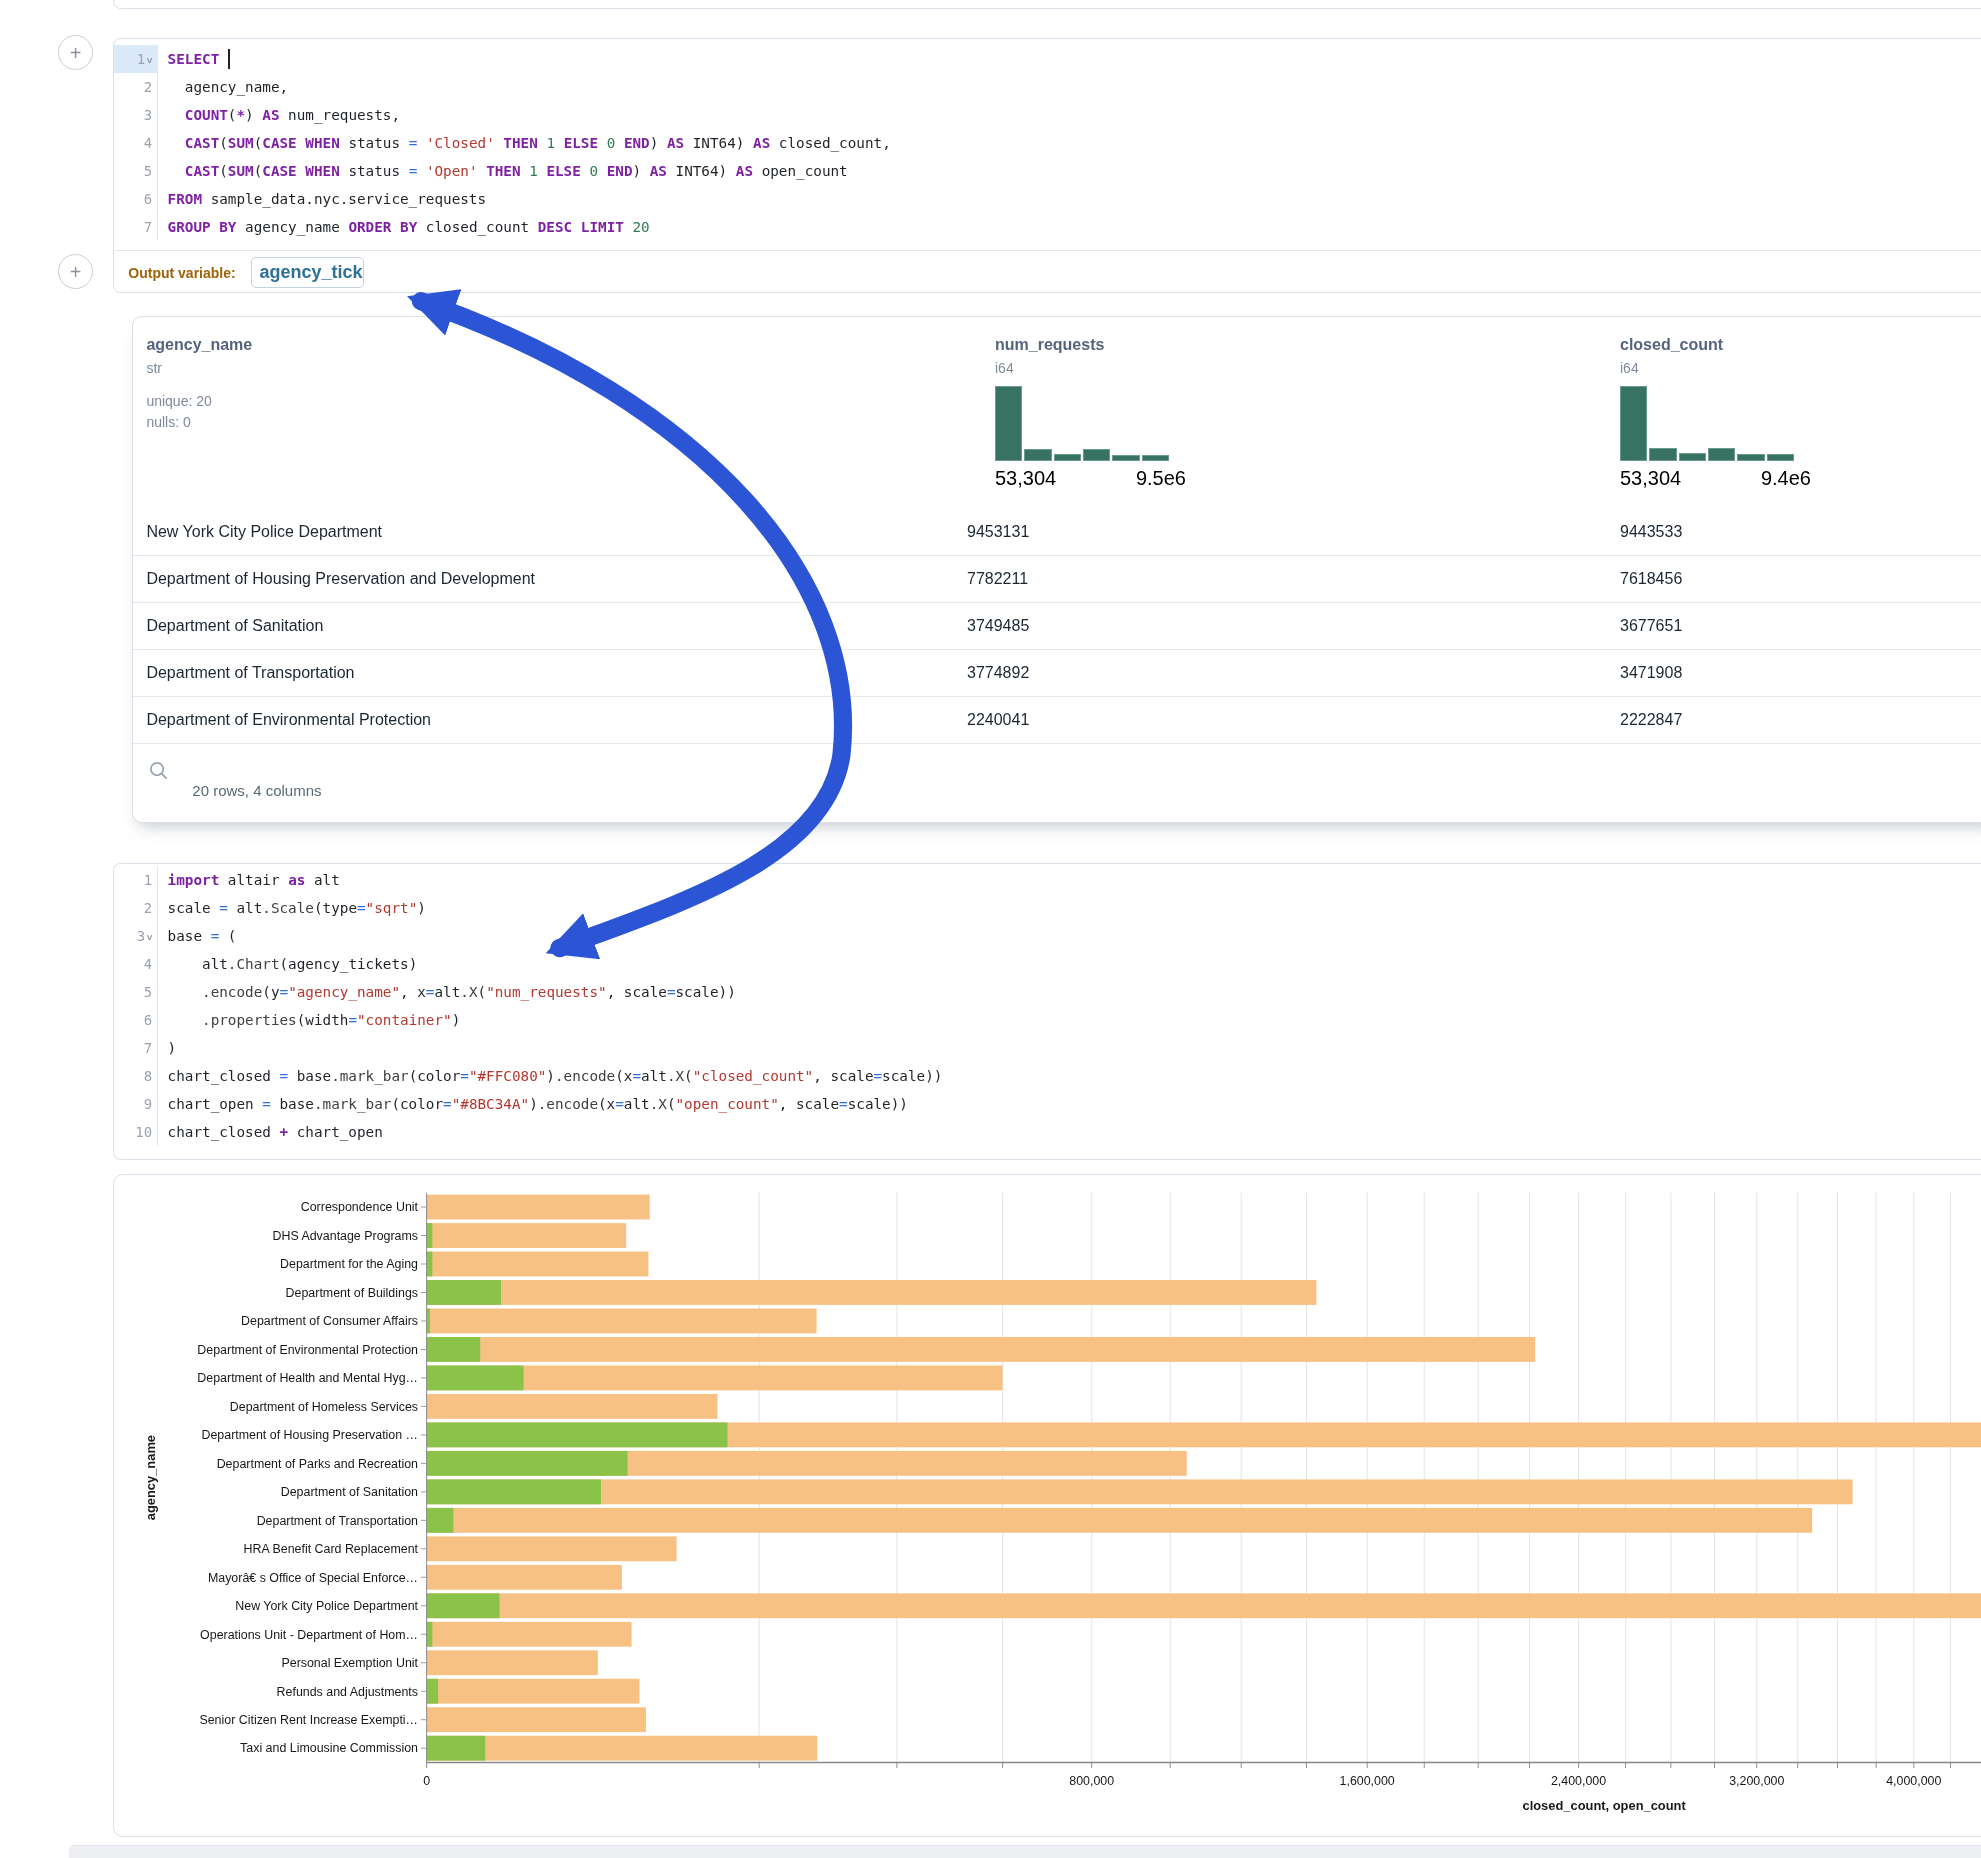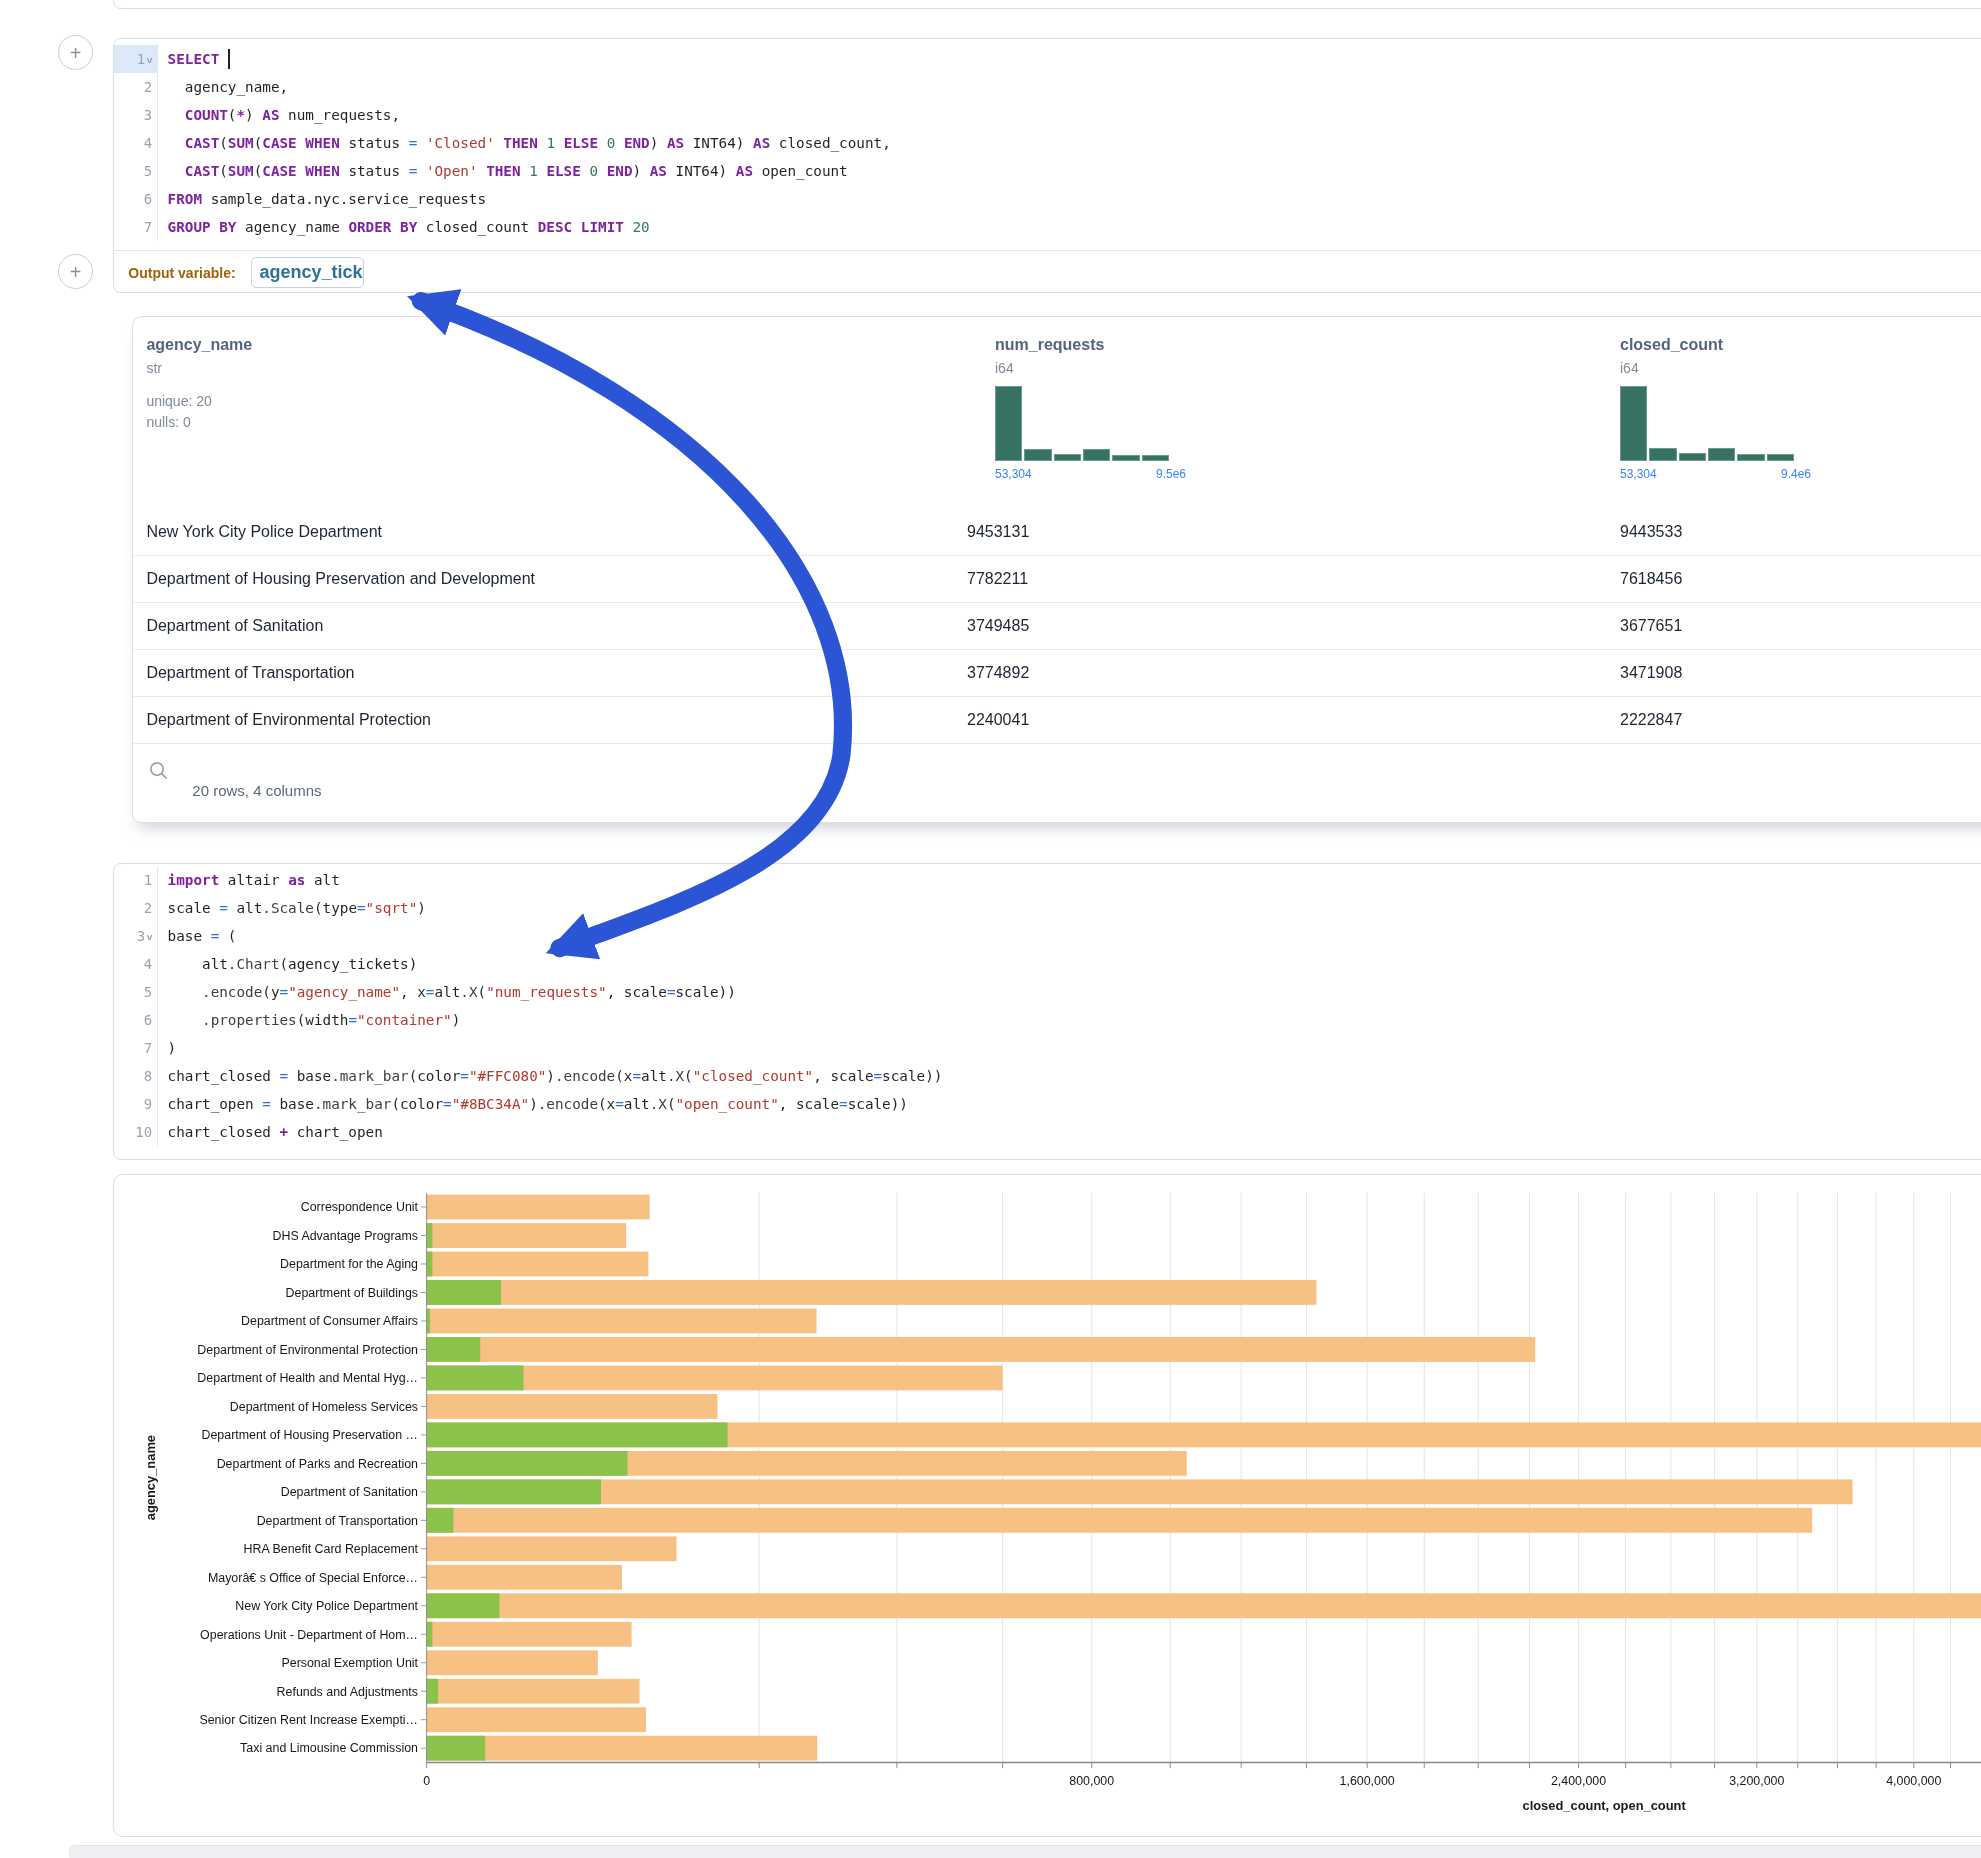--- a/index.html
+++ b/index.html
@@ -50,21 +50,21 @@
   #table-card { left:132px; top:316px; width:1869px; height:507px; border-radius:9.6px;
     box-shadow:0 11.5px 15.3px -7.6px rgba(120,130,145,.4); }
   .tcol { position:absolute; top:19px; }
   .tcol .cname { color:#55647d; font-weight:bold; font-size:16px; }
   .tcol .ctype { color:#7f8a9c; font-size:14px; margin-top:6px; }
   .tcol .cstat { color:#7f8a9c; font-size:14px; line-height:21px; margin-top:15.3px; }
   #col-0 { left:13.4px; }  #col-1 { left:862px; } #col-2 { left:1487px; }
   .hist { display:flex; align-items:flex-end; gap:1.9px; height:76px; width:174px; margin-top:8.6px; }
   .hist .hbar { flex:1; background:#377263; border:0.5px solid #6b9c8f; }
   .hist-labels { display:flex; justify-content:space-between; width:191px; margin-top:6.7px;
-    color:#3b82f6; font-size:12px; }
+    color:#000000; font-size:20px; }
   #table-rows { position:absolute; left:0; top:192px; width:100%; }
   .trow { position:relative; height:47px; border-bottom:1px solid #e6eaef; }
   .trow .cell { position:absolute; top:50%; transform:translateY(-50%);
     color:#1c2633; font-size:16px; }
   .trow .c0 { left:13.4px; } .trow .c1 { left:834px;text-align:center; } .trow .c2 { left:1487px; }
   #table-footer { position:absolute; left:0; top:425px; width:100%; height:57px;
     display:flex; align-items:center; padding-left:15.3px; gap:23px; }
   #table-footer .ftext { color:#5b6878; font-size:15px;margin-top:40px; }
 
   

